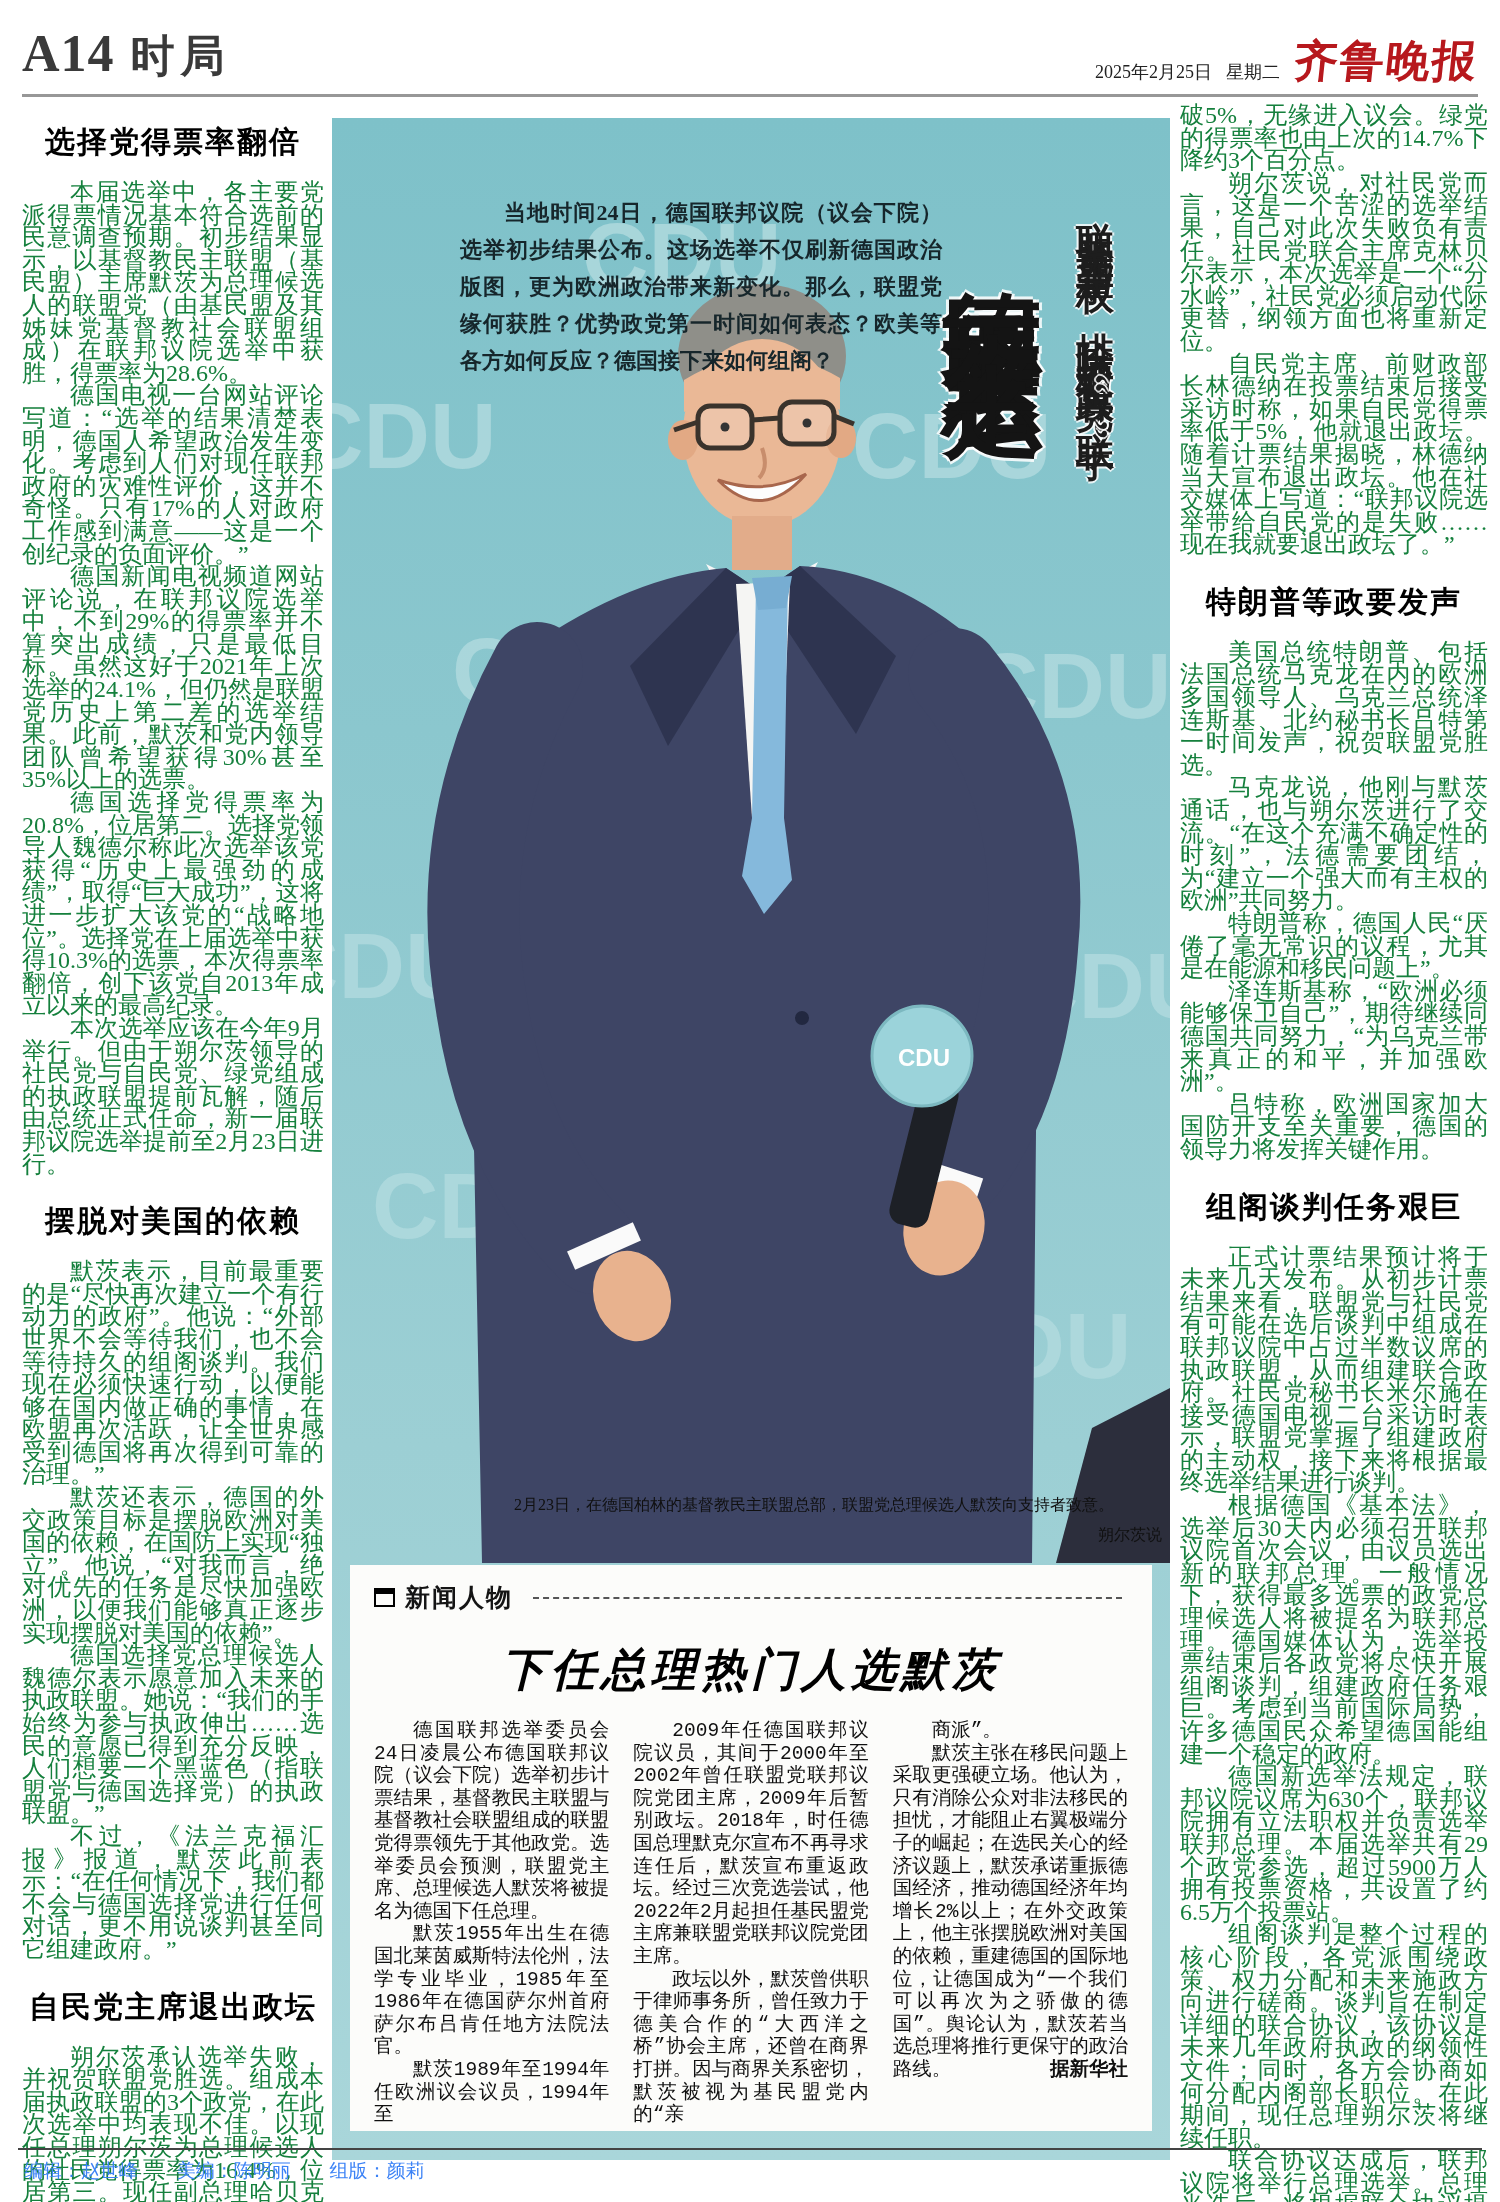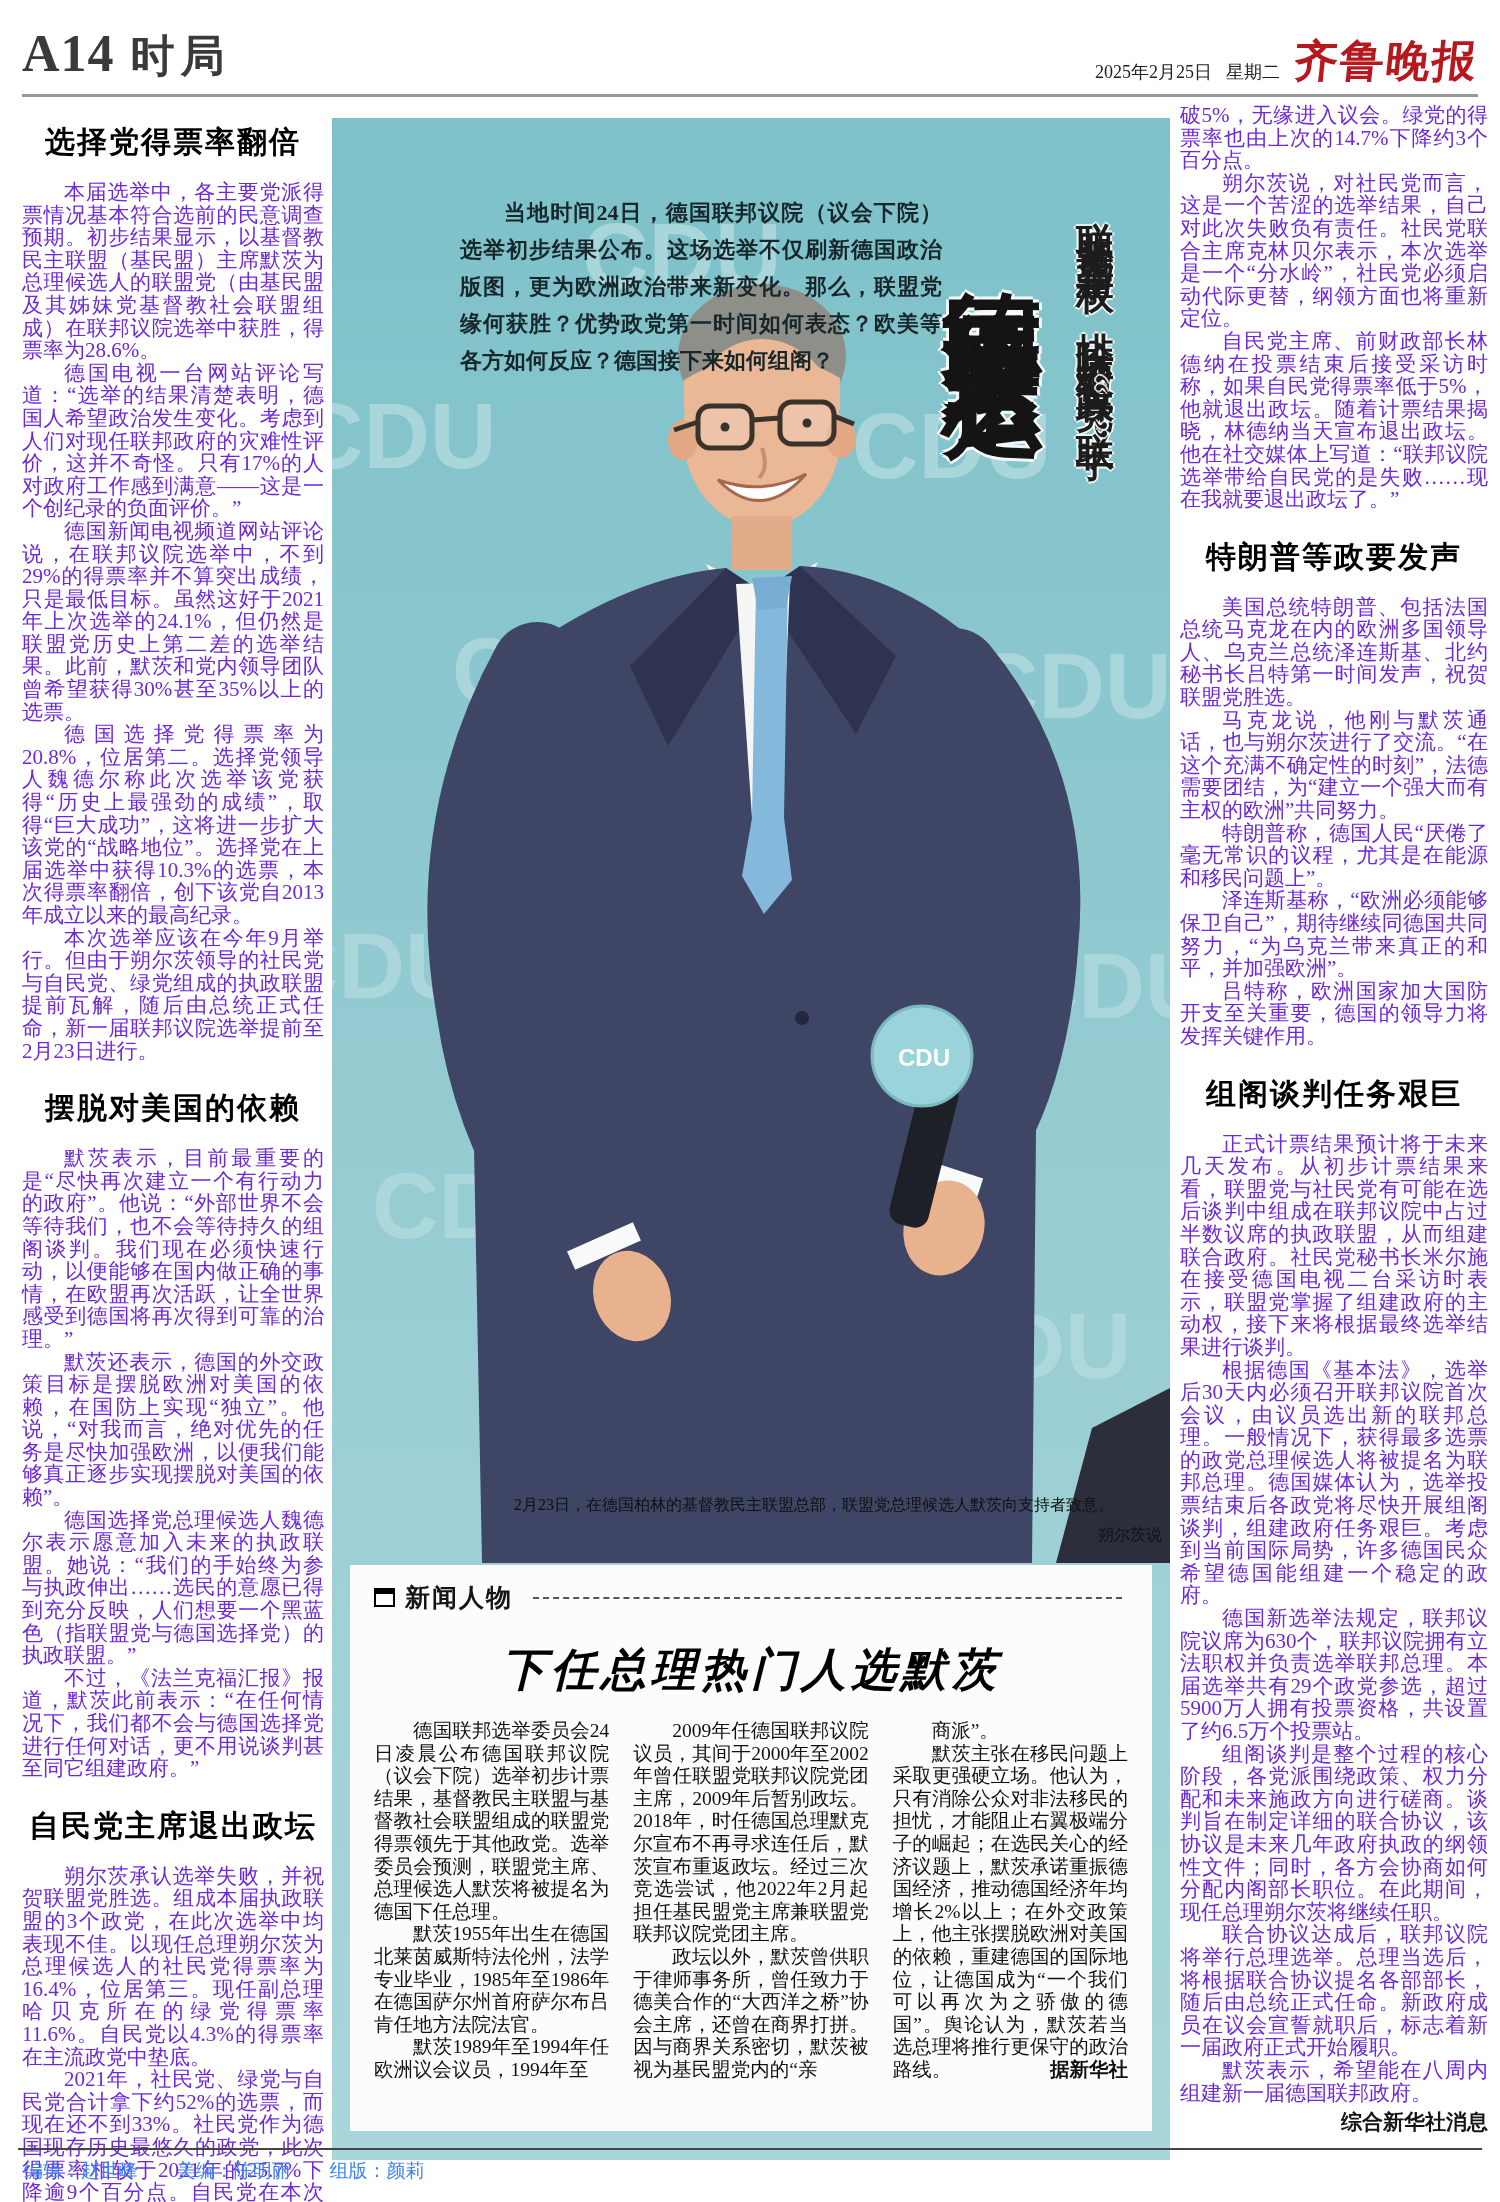--- a/index.html
+++ b/index.html
@@ -17,22 +17,22 @@
             font-family:"Liberation Serif",serif;transform:skewX(-6deg);
             letter-spacing:2px;line-height:1;}
 
   
   .col{position:absolute;}
   #left-col{left:22px;top:112px;width:302px;}
   #right-col{left:1180px;top:104px;width:308px;}
   .col h2{font-size:30px;font-weight:bold;text-align:center;color:#000;
           margin:26px 0 18px;letter-spacing:2px;}
   .col .first-head{margin-top:10px;}
-  .col p{font-size:21px;line-height:22.6px;margin:0;text-indent:2em;
-         text-align:justify;color:#6d28d9;}
+  .col p{font-size:24px;line-height:22.6px;margin:0;text-indent:2em;
+         text-align:justify;color:#15803d;}
   p.cont{text-indent:0;}
   .wire-source{font-size:21px;font-weight:bold;text-align:right;margin-top:4px;}
 
   
   #feature{position:absolute;left:332px;top:118px;width:838px;height:2042px;
            background:linear-gradient(180deg,#7ec1c9 0%,#8bc7ce 30%,#9ccfd4 65%,#a9d6da 100%);}
   #photo-svg{position:absolute;left:0;top:0;z-index:1;}
   .lead-text{position:absolute;left:128px;top:76px;width:482px;z-index:3;
              font-size:22px;line-height:37px;font-weight:bold;color:#16262b;
              text-indent:2em;text-align:justify;}
@@ -54,21 +54,21 @@
   
   .news-box{position:absolute;left:18px;top:1447px;width:802px;height:566px;z-index:4;
             background:#fcfcfa;padding:16px 24px;box-sizing:border-box;overflow:hidden;}
   .box-label-row{display:flex;align-items:center;}
   .box-icon{width:17px;height:15px;border:2px solid #000;position:relative;flex:none;}
   .box-icon::after{content:"";position:absolute;left:0;top:0;right:0;height:4px;background:#000;}
   .box-label{font-size:25px;font-weight:bold;margin-left:10px;letter-spacing:2px;}
   .box-dash{flex:1;margin-left:20px;margin-right:6px;border-top:2px dashed #555;height:0;}
   .box-headline{text-align:center;font-size:45px;font-weight:900;letter-spacing:5px;
                 margin:26px 0 20px;color:#000;font-style:italic;}
-  .box-cols{display:flex;gap:24px;}
+  .box-cols{display:flex;gap:24px;font-family:Liberation Mono, monospace;}
   .bcol{flex:1;min-width:0;}
   .bcol p{font-size:19.5px;line-height:22.6px;margin:0;text-indent:2em;
           text-align:justify;color:#101010;}
   .box-source{float:right;font-weight:bold;}
 
   
   #footer-rule{position:absolute;left:18px;right:18px;top:2148px;border-top:2px solid #444;}
   #credits{position:absolute;left:24px;top:2158px;font-size:19px;color:#3b82f6;}
   #credits span{margin-right:34px;}
 </style>

